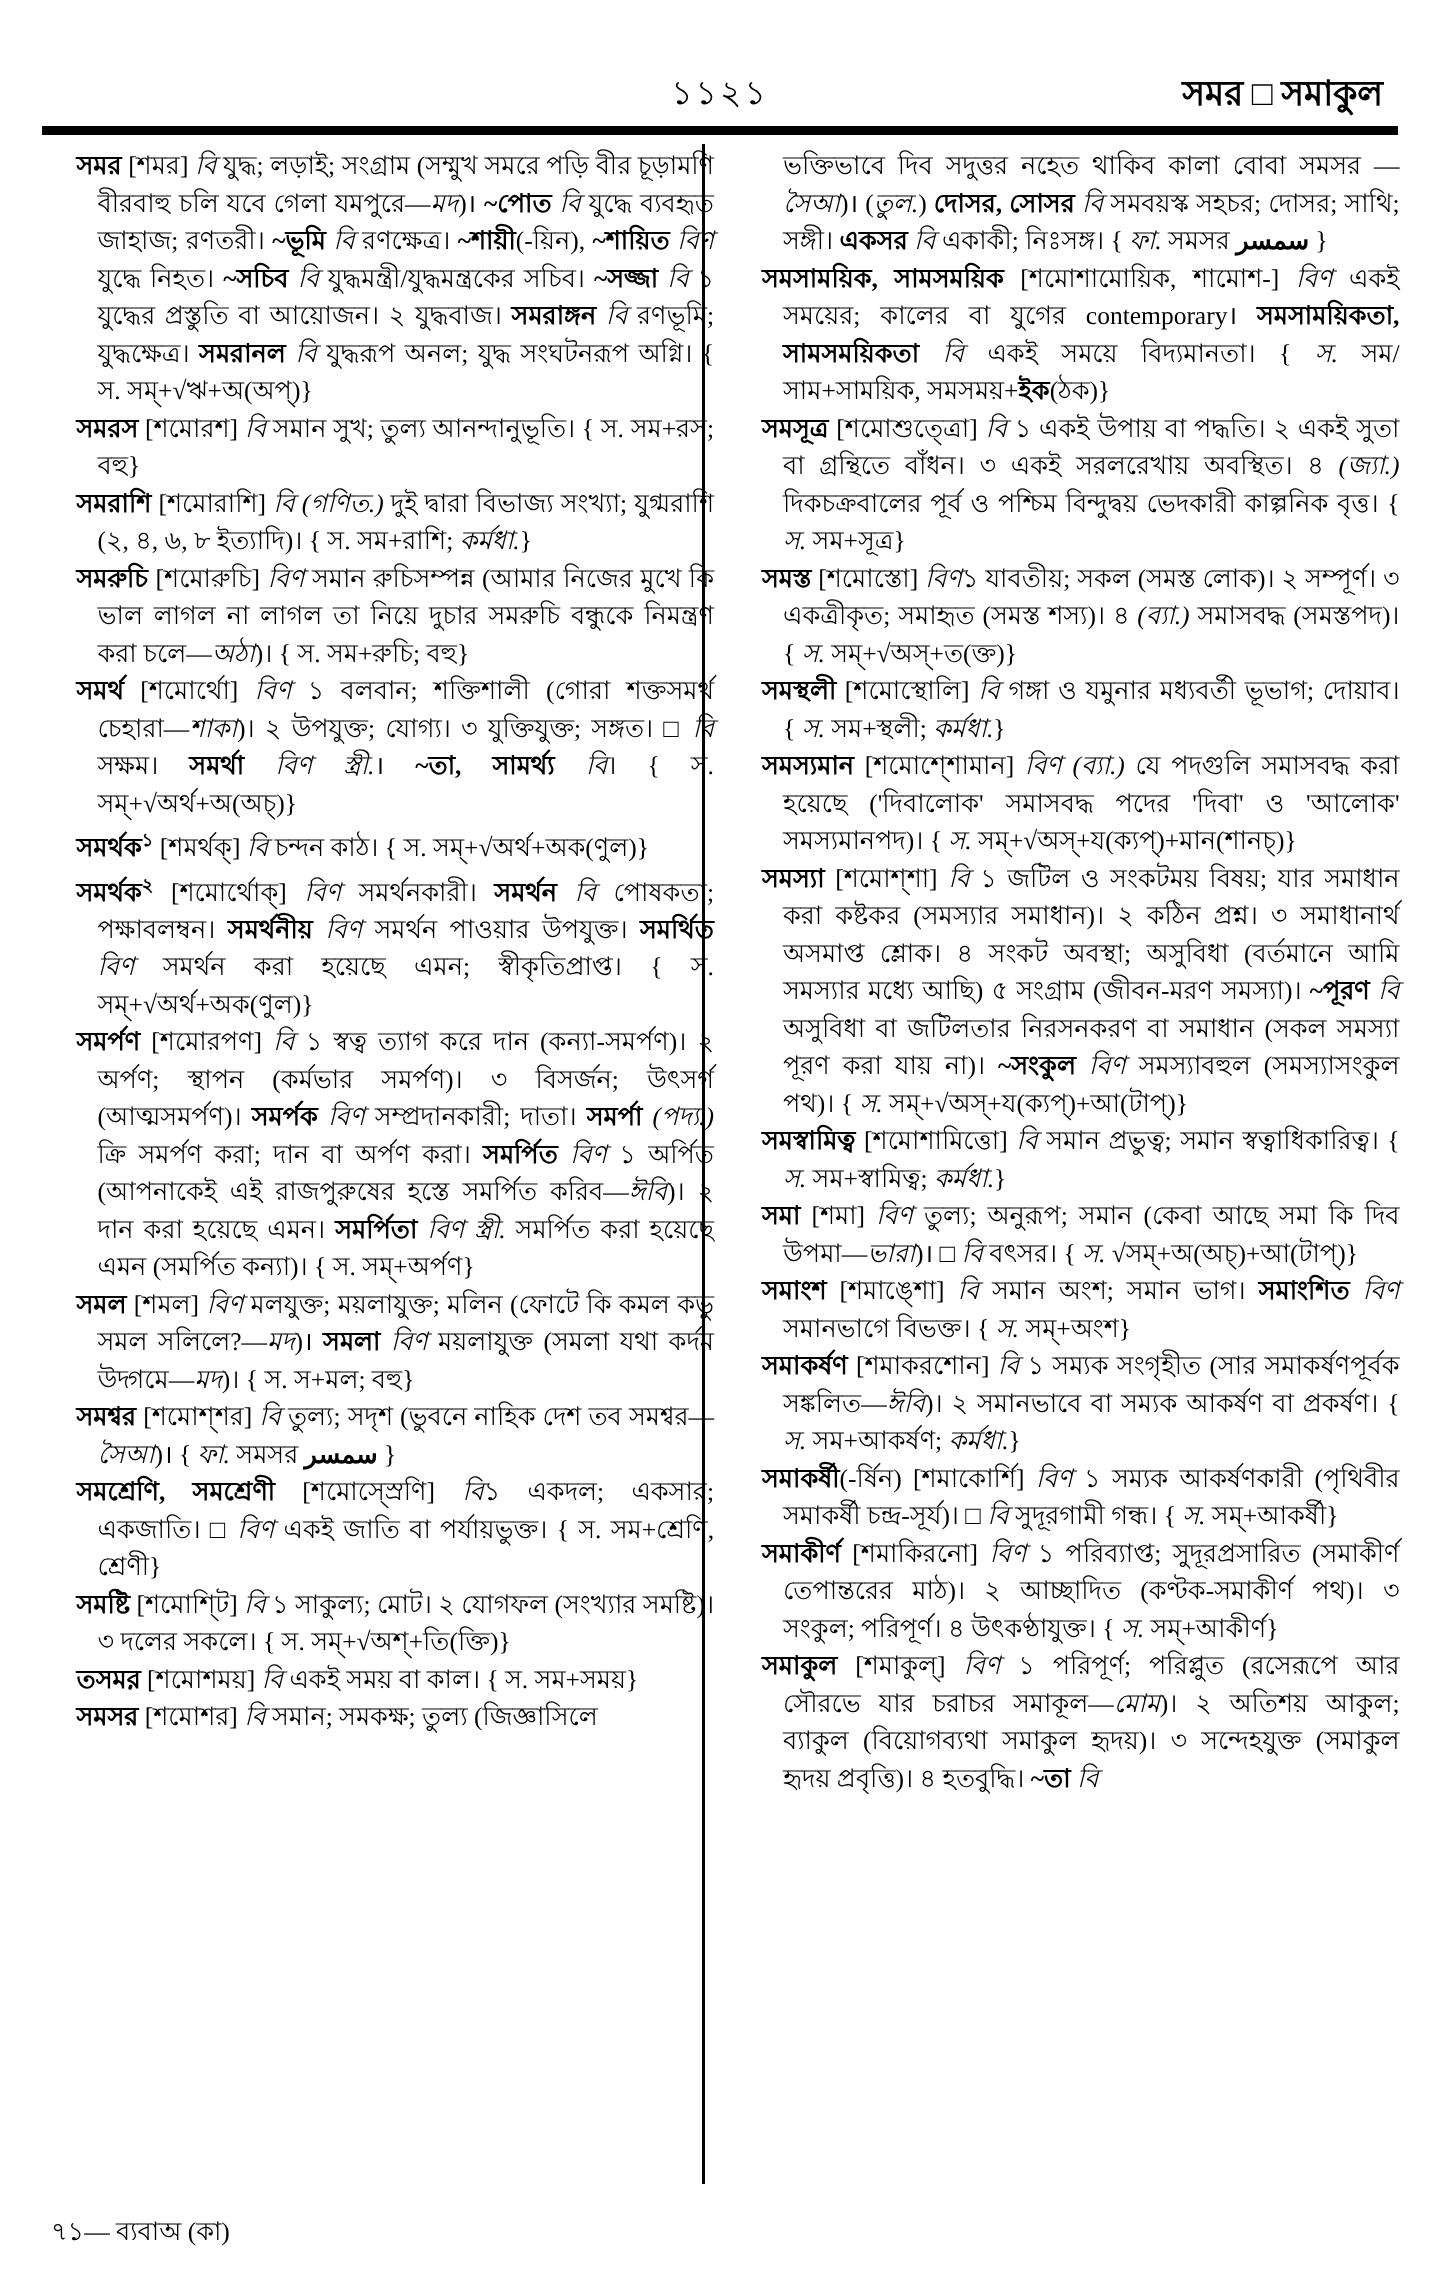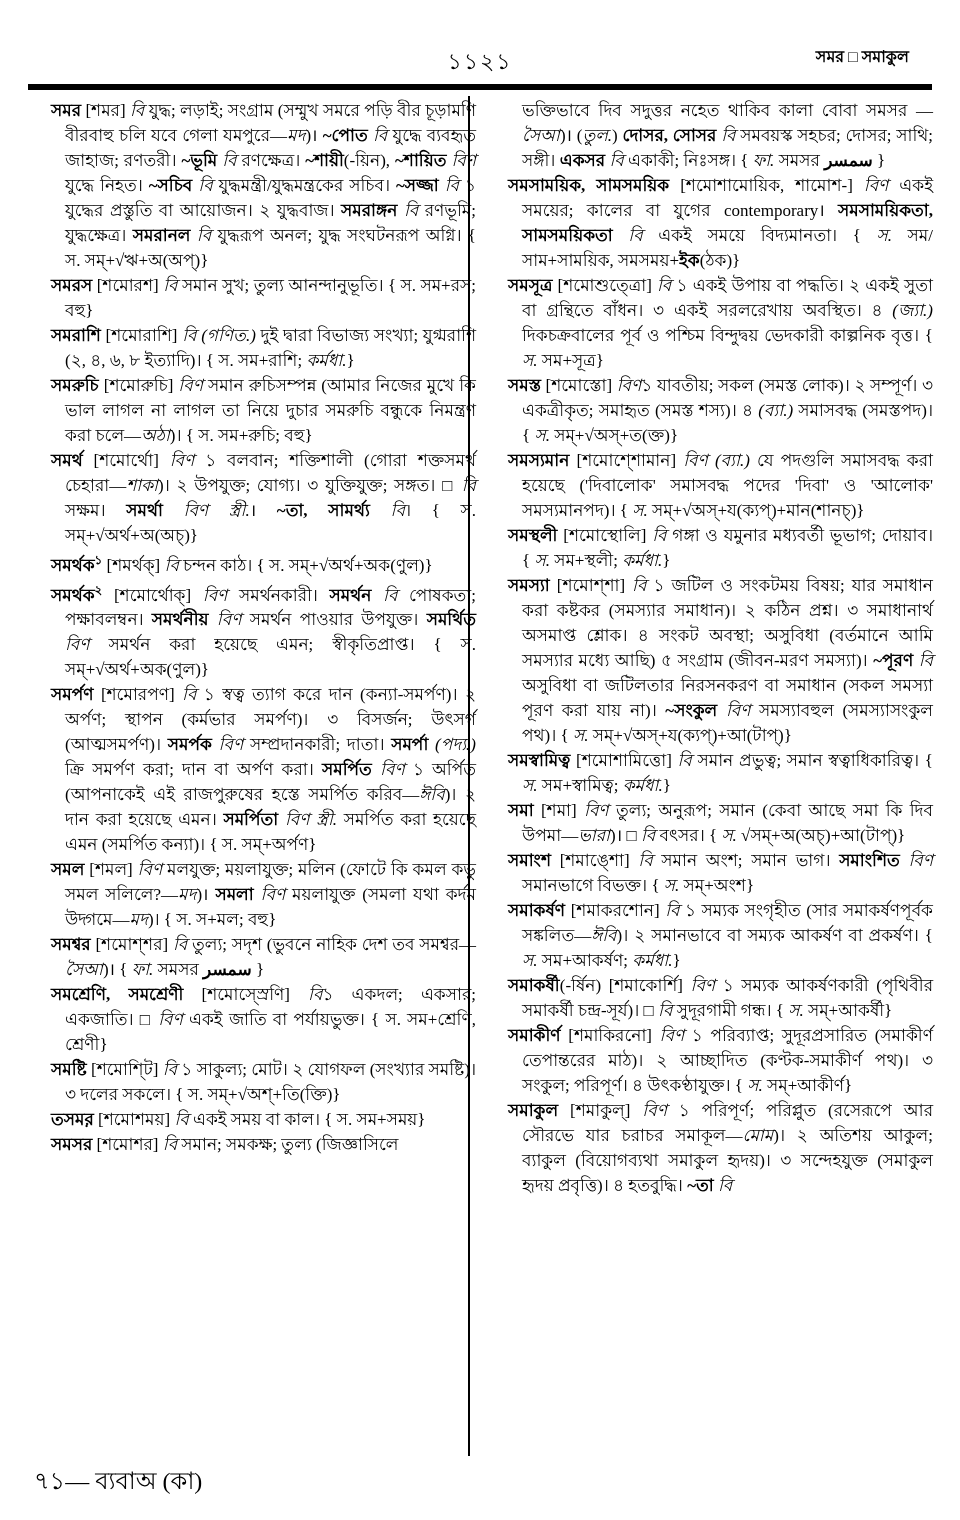--- a/index.html
+++ b/index.html
@@ -10,22 +10,22 @@
     color: #000;
     font-family: "Liberation Serif", "DejaVu Serif", serif;
     overflow: hidden;
   }
   .pagehead { position: absolute; top: 44px; left: 0; width: 100%; height: 40px; }
   .pageno {
     position: absolute; left: 0; right: 0; text-align: center;
     font-size: 22px; letter-spacing: 2px;
   }
   .guide {
-    position: absolute; right: 51px; top: 0;
-    font-weight: bold; font-size: 16px;
+    position: absolute; right: 38px; top: 0;
+    font-weight: bold; font-size: 23px;
   }
   .rule {
     position: absolute; top: 84px; left: 28px; right: 28px;
     height: 6px; background: #000;
   }
   .divider {
     position: absolute; left: 468px; top: 96px; height: 1360px;
     width: 2px; background: #000;
   }
   .columns {
@@ -39,21 +39,21 @@
   }
   .entry { margin: 0; padding-left: 14px; text-indent: -14px; }
   .entry.cont { padding-left: 14px; text-indent: 0; }
   .s-n { font-weight: normal; }
   .s-b { font-weight: bold; }
   .s-i { font-style: italic; }
   .s-sup { vertical-align: super; font-size: 70%; font-weight: bold; }
   .s-ar { direction: rtl; unicode-bidi: embed; font-weight: bold; }
   .pagefoot {
     position: absolute; left: 34px; bottom: 18px;
-    font-size: 24px;
+    font-size: 17px;
   }
 </style>
 </head>
 <body>
 
 <div class="page">
 
   <header class="pagehead">
     <div class="pageno">১১২১</div>
     <div class="guide">সমর □ সমাকুল</div>
@@ -77,22 +77,22 @@
         <p class="entry"><span class="s-b">সমশ্রেণি, সমশ্রেণী </span><span class="s-n">[শমোস্স্রেণি] </span><span class="s-i">বি</span><span class="s-n">১ একদল; একসার; একজাতি। □ </span><span class="s-i">বিণ </span><span class="s-n">একই জাতি বা পর্যায়ভুক্ত। { স. সম+শ্রেণি, শ্রেণী}</span></p>
         <p class="entry"><span class="s-b">সমষ্টি </span><span class="s-n">[শমোশ্টি] </span><span class="s-i">বি </span><span class="s-n">১ সাকুল্য; মোট। ২ যোগফল (সংখ্যার সমষ্টি)। ৩ দলের সকলে। { স. সম্+√অশ্+তি(ক্তি)}</span></p>
         <p class="entry"><span class="s-b">তসমর় </span><span class="s-n">[শমোশময়] </span><span class="s-i">বি </span><span class="s-n">একই সময় বা কাল। { স. সম+সময়}</span></p>
         <p class="entry"><span class="s-b">সমসর </span><span class="s-n">[শমোশর] </span><span class="s-i">বি </span><span class="s-n">সমান; সমকক্ষ; তুল্য (জিজ্ঞাসিলে</span></p>
       </div>
     <div class="col" id="col-right">
         <p class="entry cont"><span class="s-n">ভক্তিভাবে দিব সদুত্তর নহেত থাকিব কালা বোবা সমসর —</span><span class="s-i">সৈআ</span><span class="s-n">)। (</span><span class="s-i">তুল.</span><span class="s-n">) </span><span class="s-b">দোসর, সোসর </span><span class="s-i">বি </span><span class="s-n">সমবয়স্ক সহচর; দোসর; সাথি; সঙ্গী। </span><span class="s-b">একসর </span><span class="s-i">বি </span><span class="s-n">একাকী; নিঃসঙ্গ। { </span><span class="s-i">ফা. </span><span class="s-n">সমসর </span><span class="s-ar">سمسر</span><span class="s-n"> }</span></p>
         <p class="entry"><span class="s-b">সমসাময়িক, সামসময়িক </span><span class="s-n">[শমোশামোয়িক, শামোশ-] </span><span class="s-i">বিণ </span><span class="s-n">একই সময়ের; কালের বা যুগের contemporary। </span><span class="s-b">সমসাময়িকতা, সামসময়িকতা </span><span class="s-i">বি </span><span class="s-n">একই সময়ে বিদ্যমানতা। { </span><span class="s-i">স. </span><span class="s-n">সম/সাম+সাময়িক, সমসময়+</span><span class="s-b">ইক</span><span class="s-n">(ঠক)}</span></p>
         <p class="entry"><span class="s-b">সমসূত্র </span><span class="s-n">[শমোশুত্ত্রো] </span><span class="s-i">বি </span><span class="s-n">১ একই উপায় বা পদ্ধতি। ২ একই সুতা বা গ্রন্থিতে বাঁধন। ৩ একই সরলরেখায় অবস্থিত। ৪ </span><span class="s-i">(জ্যা.) </span><span class="s-n">দিকচক্রবালের পূর্ব ও পশ্চিম বিন্দুদ্বয় ভেদকারী কাল্পনিক বৃত্ত। { </span><span class="s-i">স. </span><span class="s-n">সম+সূত্র}</span></p>
         <p class="entry"><span class="s-b">সমস্ত </span><span class="s-n">[শমোস্তো] </span><span class="s-i">বিণ</span><span class="s-n">১ যাবতীয়; সকল (সমস্ত লোক)। ২ সম্পূর্ণ। ৩ একত্রীকৃত; সমাহৃত (সমস্ত শস্য)। ৪ </span><span class="s-i">(ব্যা.) </span><span class="s-n">সমাসবদ্ধ (সমস্তপদ)। { </span><span class="s-i">স. </span><span class="s-n">সম্+√অস্+ত(ক্ত)}</span></p>
+        <p class="entry"><span class="s-b">সমস্থলী </span><span class="s-n">[শমোস্থোলি] </span><span class="s-i">বি </span><span class="s-n">গঙ্গা ও যমুনার মধ্যবর্তী ভূভাগ; দোয়াব। { </span><span class="s-i">স. </span><span class="s-n">সম+স্থলী; </span><span class="s-i">কর্মধা.</span><span class="s-n">}</span></p>
         <p class="entry"><span class="s-b">সমস্যমান </span><span class="s-n">[শমোশ্শোমান] </span><span class="s-i">বিণ (ব্যা.) </span><span class="s-n">যে পদগুলি সমাসবদ্ধ করা হয়েছে ('দিবালোক' সমাসবদ্ধ পদের 'দিবা' ও 'আলোক' সমস্যমানপদ)। { </span><span class="s-i">স. </span><span class="s-n">সম্+√অস্+য(ক্যপ্)+মান(শানচ্)}</span></p>
-        <p class="entry"><span class="s-b">সমস্থলী </span><span class="s-n">[শমোস্থোলি] </span><span class="s-i">বি </span><span class="s-n">গঙ্গা ও যমুনার মধ্যবর্তী ভূভাগ; দোয়াব। { </span><span class="s-i">স. </span><span class="s-n">সম+স্থলী; </span><span class="s-i">কর্মধা.</span><span class="s-n">}</span></p>
         <p class="entry"><span class="s-b">সমস্যা </span><span class="s-n">[শমোশ্শা] </span><span class="s-i">বি </span><span class="s-n">১ জটিল ও সংকটময় বিষয়; যার সমাধান করা কষ্টকর (সমস্যার সমাধান)। ২ কঠিন প্রশ্ন। ৩ সমাধানার্থ অসমাপ্ত শ্লোক। ৪ সংকট অবস্থা; অসুবিধা (বর্তমানে আমি সমস্যার মধ্যে আছি) ৫ সংগ্রাম (জীবন-মরণ সমস্যা)। </span><span class="s-b">~পূরণ </span><span class="s-i">বি </span><span class="s-n">অসুবিধা বা জটিলতার নিরসনকরণ বা সমাধান (সকল সমস্যা পূরণ করা যায় না)। </span><span class="s-b">~সংকুল </span><span class="s-i">বিণ </span><span class="s-n">সমস্যাবহুল (সমস্যাসংকুল পথ)। { </span><span class="s-i">স. </span><span class="s-n">সম্+√অস্+য(ক্যপ্)+আ(টাপ্)}</span></p>
         <p class="entry"><span class="s-b">সমস্বামিত্ব </span><span class="s-n">[শমোশামিত্তো] </span><span class="s-i">বি </span><span class="s-n">সমান প্রভুত্ব; সমান স্বত্বাধিকারিত্ব। { </span><span class="s-i">স. </span><span class="s-n">সম+স্বামিত্ব; </span><span class="s-i">কর্মধা.</span><span class="s-n">}</span></p>
         <p class="entry"><span class="s-b">সমা </span><span class="s-n">[শমা] </span><span class="s-i">বিণ </span><span class="s-n">তুল্য; অনুরূপ; সমান (কেবা আছে সমা কি দিব উপমা—</span><span class="s-i">ভারা</span><span class="s-n">)। □ </span><span class="s-i">বি </span><span class="s-n">বৎসর। { </span><span class="s-i">স. </span><span class="s-n">√সম্+অ(অচ্)+আ(টাপ্)}</span></p>
         <p class="entry"><span class="s-b">সমাংশ </span><span class="s-n">[শমাঙ্শো] </span><span class="s-i">বি </span><span class="s-n">সমান অংশ; সমান ভাগ। </span><span class="s-b">সমাংশিত </span><span class="s-i">বিণ </span><span class="s-n">সমানভাগে বিভক্ত। { </span><span class="s-i">স. </span><span class="s-n">সম্+অংশ}</span></p>
         <p class="entry"><span class="s-b">সমাকর্ষণ </span><span class="s-n">[শমাকরশোন] </span><span class="s-i">বি </span><span class="s-n">১ সম্যক সংগৃহীত (সার সমাকর্ষণপূর্বক সঙ্কলিত—</span><span class="s-i">ঈবি</span><span class="s-n">)। ২ সমানভাবে বা সম্যক আকর্ষণ বা প্রকর্ষণ। { </span><span class="s-i">স. </span><span class="s-n">সম+আকর্ষণ; </span><span class="s-i">কর্মধা.</span><span class="s-n">}</span></p>
         <p class="entry"><span class="s-b">সমাকর্ষী</span><span class="s-n">(-র্ষিন) [শমাকোর্শি] </span><span class="s-i">বিণ </span><span class="s-n">১ সম্যক আকর্ষণকারী (পৃথিবীর সমাকর্ষী চন্দ্র-সূর্য)। □ </span><span class="s-i">বি </span><span class="s-n">সুদূরগামী গন্ধ। { </span><span class="s-i">স. </span><span class="s-n">সম্+আকর্ষী}</span></p>
         <p class="entry"><span class="s-b">সমাকীর্ণ </span><span class="s-n">[শমাকিরনো] </span><span class="s-i">বিণ </span><span class="s-n">১ পরিব্যাপ্ত; সুদূরপ্রসারিত (সমাকীর্ণ তেপান্তরের মাঠ)। ২ আচ্ছাদিত (কণ্টক-সমাকীর্ণ পথ)। ৩ সংকুল; পরিপূর্ণ। ৪ উৎকণ্ঠাযুক্ত। { </span><span class="s-i">স. </span><span class="s-n">সম্+আকীর্ণ}</span></p>
         <p class="entry"><span class="s-b">সমাকুল </span><span class="s-n">[শমাকুল্] </span><span class="s-i">বিণ </span><span class="s-n">১ পরিপূর্ণ; পরিপ্লুত (রসেরূপে আর সৌরভে যার চরাচর সমাকূল—</span><span class="s-i">মোম</span><span class="s-n">)। ২ অতিশয় আকুল; ব্যাকুল (বিয়োগব্যথা সমাকুল হৃদয়)। ৩ সন্দেহযুক্ত (সমাকুল হৃদয় প্রবৃত্তি)। ৪ হতবুদ্ধি। </span><span class="s-b">~তা </span><span class="s-i">বি</span></p>
       </div>
   </main>

